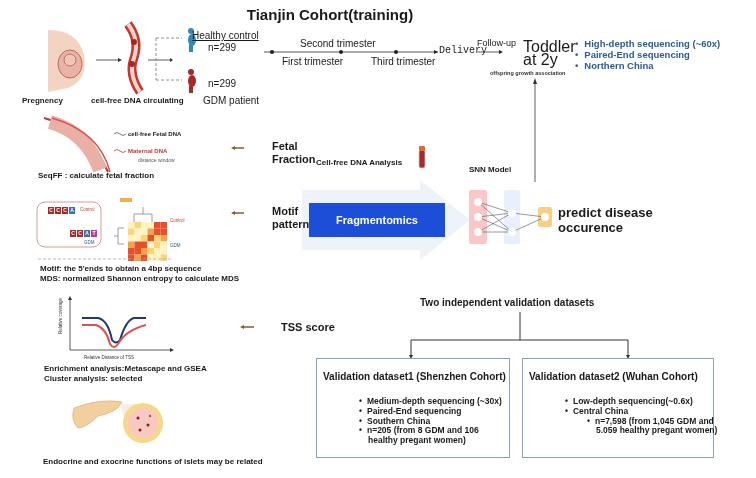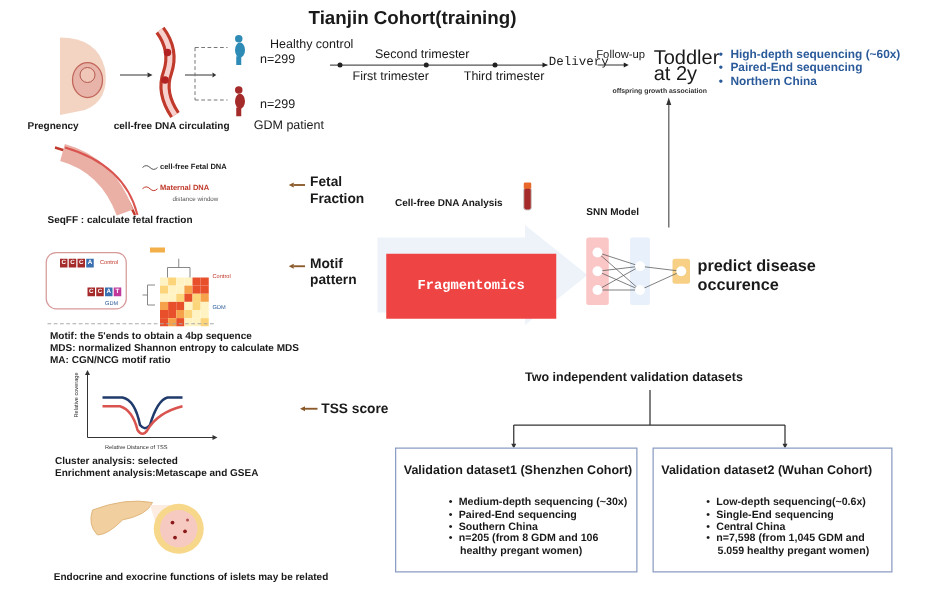--- a/index.html
+++ b/index.html
@@ -5,30 +5,30 @@
   html, body { margin: 0; padding: 0; background: #ffffff; }
   body { width: 756px; height: 478px; position: relative; overflow: hidden;
          font-family: "Liberation Sans", sans-serif; color: #1a1a1a; }
   .abs { position: absolute; }
   .b { font-weight: bold; }
   .title { left: 0; width: 660px; top: 6px; text-align: center; font-size: 15px; font-weight: bold; }
   .small { font-size: 8px; }
   .tiny { font-size: 5px; color: #555; }
   .lbl9 { font-size: 9px; }
   .lbl10 { font-size: 10px; }
-  .feature { font-size: 11px; font-weight: bold; line-height: 13px; }
+  .feature { font-size: 11px; font-weight: bold; line-height: 13px; margin-left: 24px; }
   .blue-list { font-size: 9.5px; font-weight: bold; color: #2a5a9a; line-height: 11px; list-style: none; margin: 0; padding: 0; }
   .blue-list li::before { content: "•"; margin-right: 6px; }
   .valbox { border: 1.5px solid #8b9dc3; background: #fff; }
   .valbox .vtitle { font-size: 10px; font-weight: bold; position: absolute; left: 6px; top: 12px; }
   .valbox ul { position: absolute; left: 42px; top: 38px; margin: 0; padding: 0; list-style: none; font-size: 8.5px; font-weight: bold; line-height: 9.8px; }
   .valbox li { padding-left: 9px; text-indent: -9px; }
   .valbox li::before { content: "•"; margin-right: 5px; }
-  .fragbox { left: 309px; top: 203px; width: 136px; height: 52px; background: #ef4444;
-             color: #fff; font-size: 11px; font-weight: bold; display: flex; align-items: center; justify-content: center; font-family: Liberation Mono, monospace; }
+  .fragbox { left: 309px; top: 203px; width: 136px; height: 34px; background: #1d4ed8;
+             color: #fff; font-size: 11px; font-weight: bold; display: flex; align-items: center; justify-content: center; }
   .predict { font-size: 13px; font-weight: bold; line-height: 15px; }
   svg { position: absolute; left: 0; top: 0; }
 </style>
 </head>
 <body>
 
 <svg width="756" height="478">
 
   <g>
     <path d="M48 30 Q78 30 84 55 Q88 80 68 88 L48 92 Z" fill="#f3d4c2"></path>
@@ -215,21 +215,21 @@
     <circle cx="548" cy="399" r="3.5" fill="#9a9a9a"></circle>
     <path d="M545 403 Q555 412 554 426 Q551 432 549 444 L546 444 L545 403 Z" fill="#9a9a9a"></path>
     <ellipse cx="551" cy="418" rx="4" ry="6" fill="#777"></ellipse>
   </g>
 </svg>
 
 <div class="abs title">Tianjin Cohort(training)</div>
 
 <div class="abs b small" style="left:22px;top:96px;">Pregnency</div>
 <div class="abs b small" style="left:91px;top:96px;">cell-free DNA circulating</div>
-<div class="abs lbl10" style="left:216px;top:30px;">Healthy control</div>
+<div class="abs lbl10" style="left:192px;top:30px;text-decoration:underline;">Healthy control</div>
 <div class="abs lbl10" style="left:208px;top:42px;">n=299</div>
 <div class="abs lbl10" style="left:203px;top:67px;margin-top:28px;">GDM patient</div>
 <div class="abs lbl10" style="left:208px;top:78px;">n=299</div>
 
 <div class="abs lbl10" style="left:238px;top:56px;margin-left:44px;">First trimester</div>
 <div class="abs lbl10" style="left:300px;top:38px;">Second trimester</div>
 <div class="abs lbl10" style="left:371px;top:56px;">Third trimester</div>
 <div class="abs lbl10" style="left:439px;top:45px;font-family:Liberation Mono, monospace;">Delivery</div>
 <div class="abs lbl9" style="left:477px;top:38px;">Follow-up</div>
 <div class="abs" style="left:523px;top:40px;font-size:16px;line-height:13px;">
@@ -265,32 +265,31 @@
     <span style="display: inline-block; width: 6px; height: 7px; font-size: 5px; line-height: 7px; text-align: center; color: rgb(255, 255, 255); font-weight: bold; background: rgb(165, 42, 42);">C</span>
     <span style="display: inline-block; width: 6px; height: 7px; font-size: 5px; line-height: 7px; text-align: center; color: rgb(255, 255, 255); font-weight: bold; background: rgb(58, 111, 176);">A</span>
     <span style="display: inline-block; width: 6px; height: 7px; font-size: 5px; line-height: 7px; text-align: center; color: rgb(255, 255, 255); font-weight: bold; background: rgb(192, 57, 155);">T</span>
   </div>
 <div class="abs" style="left:84px;top:240px;font-size:4.5px;color:#2a5a9a;">GDM</div>
 <div class="abs" style="left:170px;top:218px;font-size:4.5px;color:#c0392b;">Control</div>
 <div class="abs" style="left:170px;top:243px;font-size:4.5px;color:#2a5a9a;">GDM</div>
 <div class="abs b small" style="left:40px;top:264px;line-height:9.5px;">
   <div>Motif: the 5'ends to obtain a 4bp sequence</div>
   <div>MDS: normalized Shannon entropy to calculate MDS</div>
-  <div>MA: CGN/NCG motif ratio</div>
 </div>
 <div class="abs feature" style="left:248px;top:205px;">
   <div>Motif</div>
   <div>pattern</div>
 </div>
 
 <div class="abs" style="left:58px;top:334px;font-size:4.5px;transform:rotate(-90deg);transform-origin:left top;color:#333;">Relative coverage</div>
 <div class="abs" style="left:84px;top:355px;font-size:4.5px;color:#333;">Relative Distance of TSS</div>
 <div class="abs b small" style="left:44px;top:364px;line-height:9.5px;">
+  <div>Enrichment analysis:Metascape and GSEA</div>
   <div>Cluster analysis: selected</div>
-  <div>Enrichment analysis:Metascape and GSEA</div>
 </div>
 <div class="abs feature" style="left:257px;top:321px;">TSS score</div>
 
 <div class="abs b small" style="left:43px;top:457px;">Endocrine and exocrine functions of islets may be related</div>
 
 <div class="abs b small" style="left:316px;top:158px;">Cell-free DNA Analysis</div>
 <div class="abs fragbox">Fragmentomics</div>
 <div class="abs b small" style="left:469px;top:165px;">SNN Model</div>
 <div class="abs predict" style="left:558px;top:205px;">
   <div>predict disease</div>
@@ -306,17 +305,16 @@
     <li>Paired-End sequencing</li>
     <li>Southern China</li>
     <li style="width:140px;">n=205 (from 8 GDM and 106 healthy pregant women)</li>
   </ul>
 </div>
 
 <div class="abs valbox" style="left:522px;top:358px;width:190px;height:98px;">
   <div class="vtitle">Validation dataset2 (Wuhan Cohort)</div>
   <ul>
     <li>Low-depth sequencing(~0.6x)</li>
-    <li>Single-End sequencing</li>
     <li>Central China</li>
-    <li style="width:140px;">n=7,598 (from 1,045 GDM and 5.059 healthy pregant women)</li>
+    <li style="width:140px;margin-left:22px;">n=7,598 (from 1,045 GDM and 5.059 healthy pregant women)</li>
   </ul>
 </div>
 
 </body></html>

